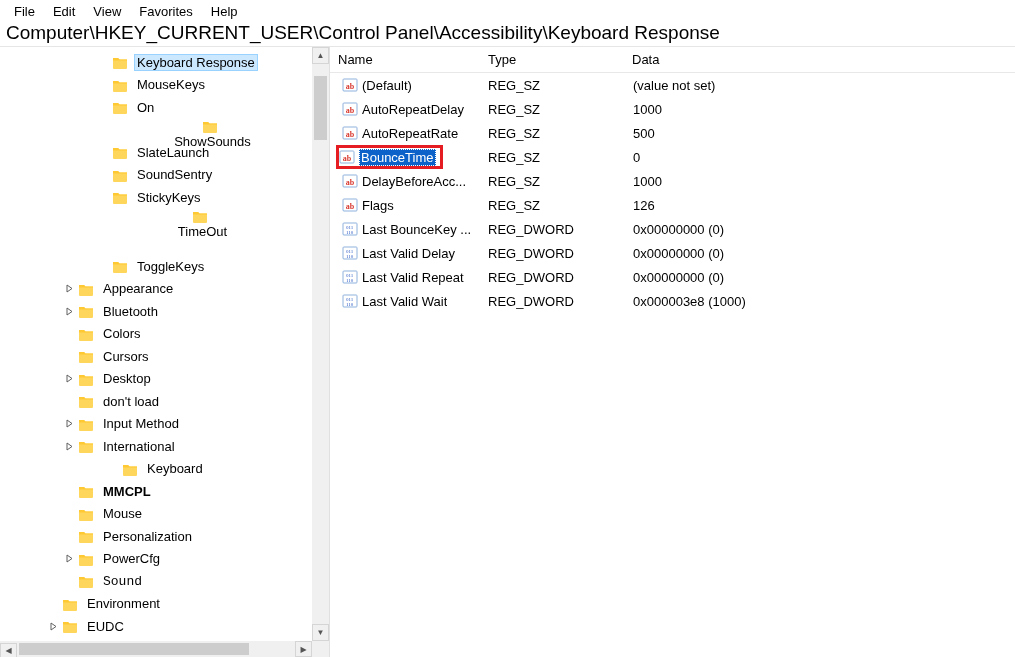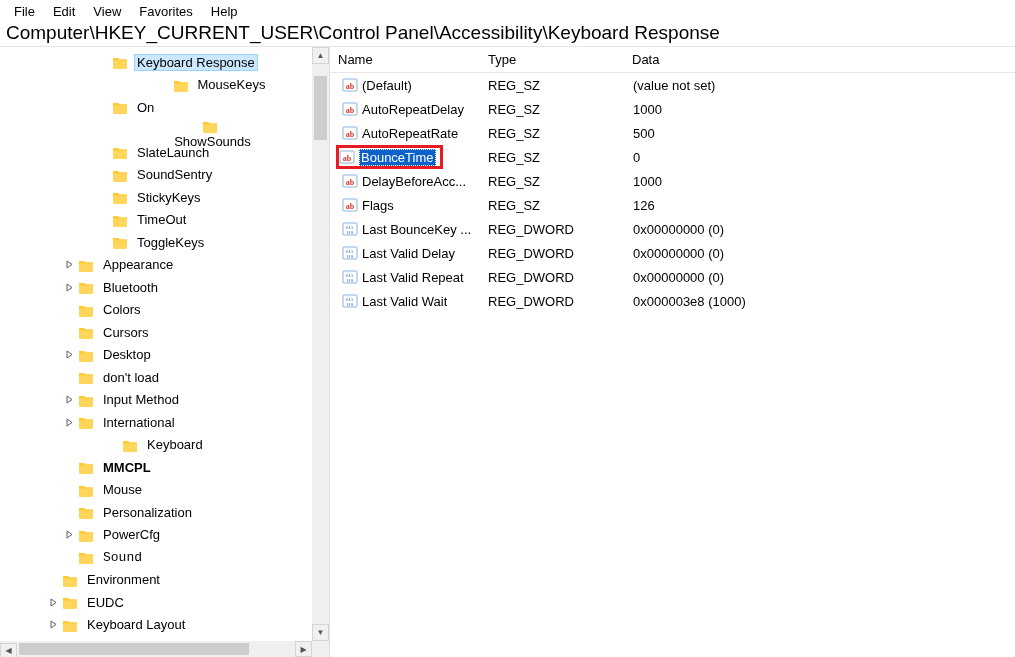--- a/index.html
+++ b/index.html
@@ -69,21 +69,21 @@
           <div class="tree-row selected" style="padding-left: 96px;">
             <span class="expander"></span>
             <span class="folder">
               <svg class="folder-svg" width="16" height="14" viewBox="0 0 16 14">
                 <path d="M1 3 h5 l1.5 1.5 H15 v8.5 a1 1 0 0 1 -1 1 H2 a1 1 0 0 1 -1 -1 Z" fill="#ffd65c"></path>
                 <path d="M1 3 h5 l1.5 1.5 H15 v1 H1 Z" fill="#ffc933"></path>
               </svg>
             </span>
             <span class="label">Keyboard Response</span>
           </div>
-          <div class="tree-row" style="padding-left: 96px; justify-content: center;">
+          <div class="tree-row" style="padding-left: 96px;">
             <span class="expander"></span>
             <span class="folder">
               <svg class="folder-svg" width="16" height="14" viewBox="0 0 16 14">
                 <path d="M1 3 h5 l1.5 1.5 H15 v8.5 a1 1 0 0 1 -1 1 H2 a1 1 0 0 1 -1 -1 Z" fill="#ffd65c"></path>
                 <path d="M1 3 h5 l1.5 1.5 H15 v1 H1 Z" fill="#ffc933"></path>
               </svg>
             </span>
             <span class="label">MouseKeys</span>
           </div>
           <div class="tree-row" style="padding-left: 96px;">
@@ -129,31 +129,31 @@
           <div class="tree-row" style="padding-left: 96px;">
             <span class="expander"></span>
             <span class="folder">
               <svg class="folder-svg" width="16" height="14" viewBox="0 0 16 14">
                 <path d="M1 3 h5 l1.5 1.5 H15 v8.5 a1 1 0 0 1 -1 1 H2 a1 1 0 0 1 -1 -1 Z" fill="#ffd65c"></path>
                 <path d="M1 3 h5 l1.5 1.5 H15 v1 H1 Z" fill="#ffc933"></path>
               </svg>
             </span>
             <span class="label">StickyKeys</span>
           </div>
-          <div class="tree-row" style="padding-left: 96px;">
+          <div class="tree-row" style="padding-left: 76px; flex-direction: column;">
             <span class="expander"></span>
             <span class="folder">
               <svg class="folder-svg" width="16" height="14" viewBox="0 0 16 14">
                 <path d="M1 3 h5 l1.5 1.5 H15 v8.5 a1 1 0 0 1 -1 1 H2 a1 1 0 0 1 -1 -1 Z" fill="#ffd65c"></path>
                 <path d="M1 3 h5 l1.5 1.5 H15 v1 H1 Z" fill="#ffc933"></path>
               </svg>
             </span>
             <span class="label">TimeOut</span>
           </div>
-          <div class="tree-row" style="padding-left: 96px;">
+          <div class="tree-row" style="padding-left: 96px; margin-top: 24px;">
             <span class="expander"></span>
             <span class="folder">
               <svg class="folder-svg" width="16" height="14" viewBox="0 0 16 14">
                 <path d="M1 3 h5 l1.5 1.5 H15 v8.5 a1 1 0 0 1 -1 1 H2 a1 1 0 0 1 -1 -1 Z" fill="#ffd65c"></path>
                 <path d="M1 3 h5 l1.5 1.5 H15 v1 H1 Z" fill="#ffc933"></path>
               </svg>
             </span>
             <span class="label">ToggleKeys</span>
           </div>
           <div class="tree-row" style="padding-left: 62px;">

